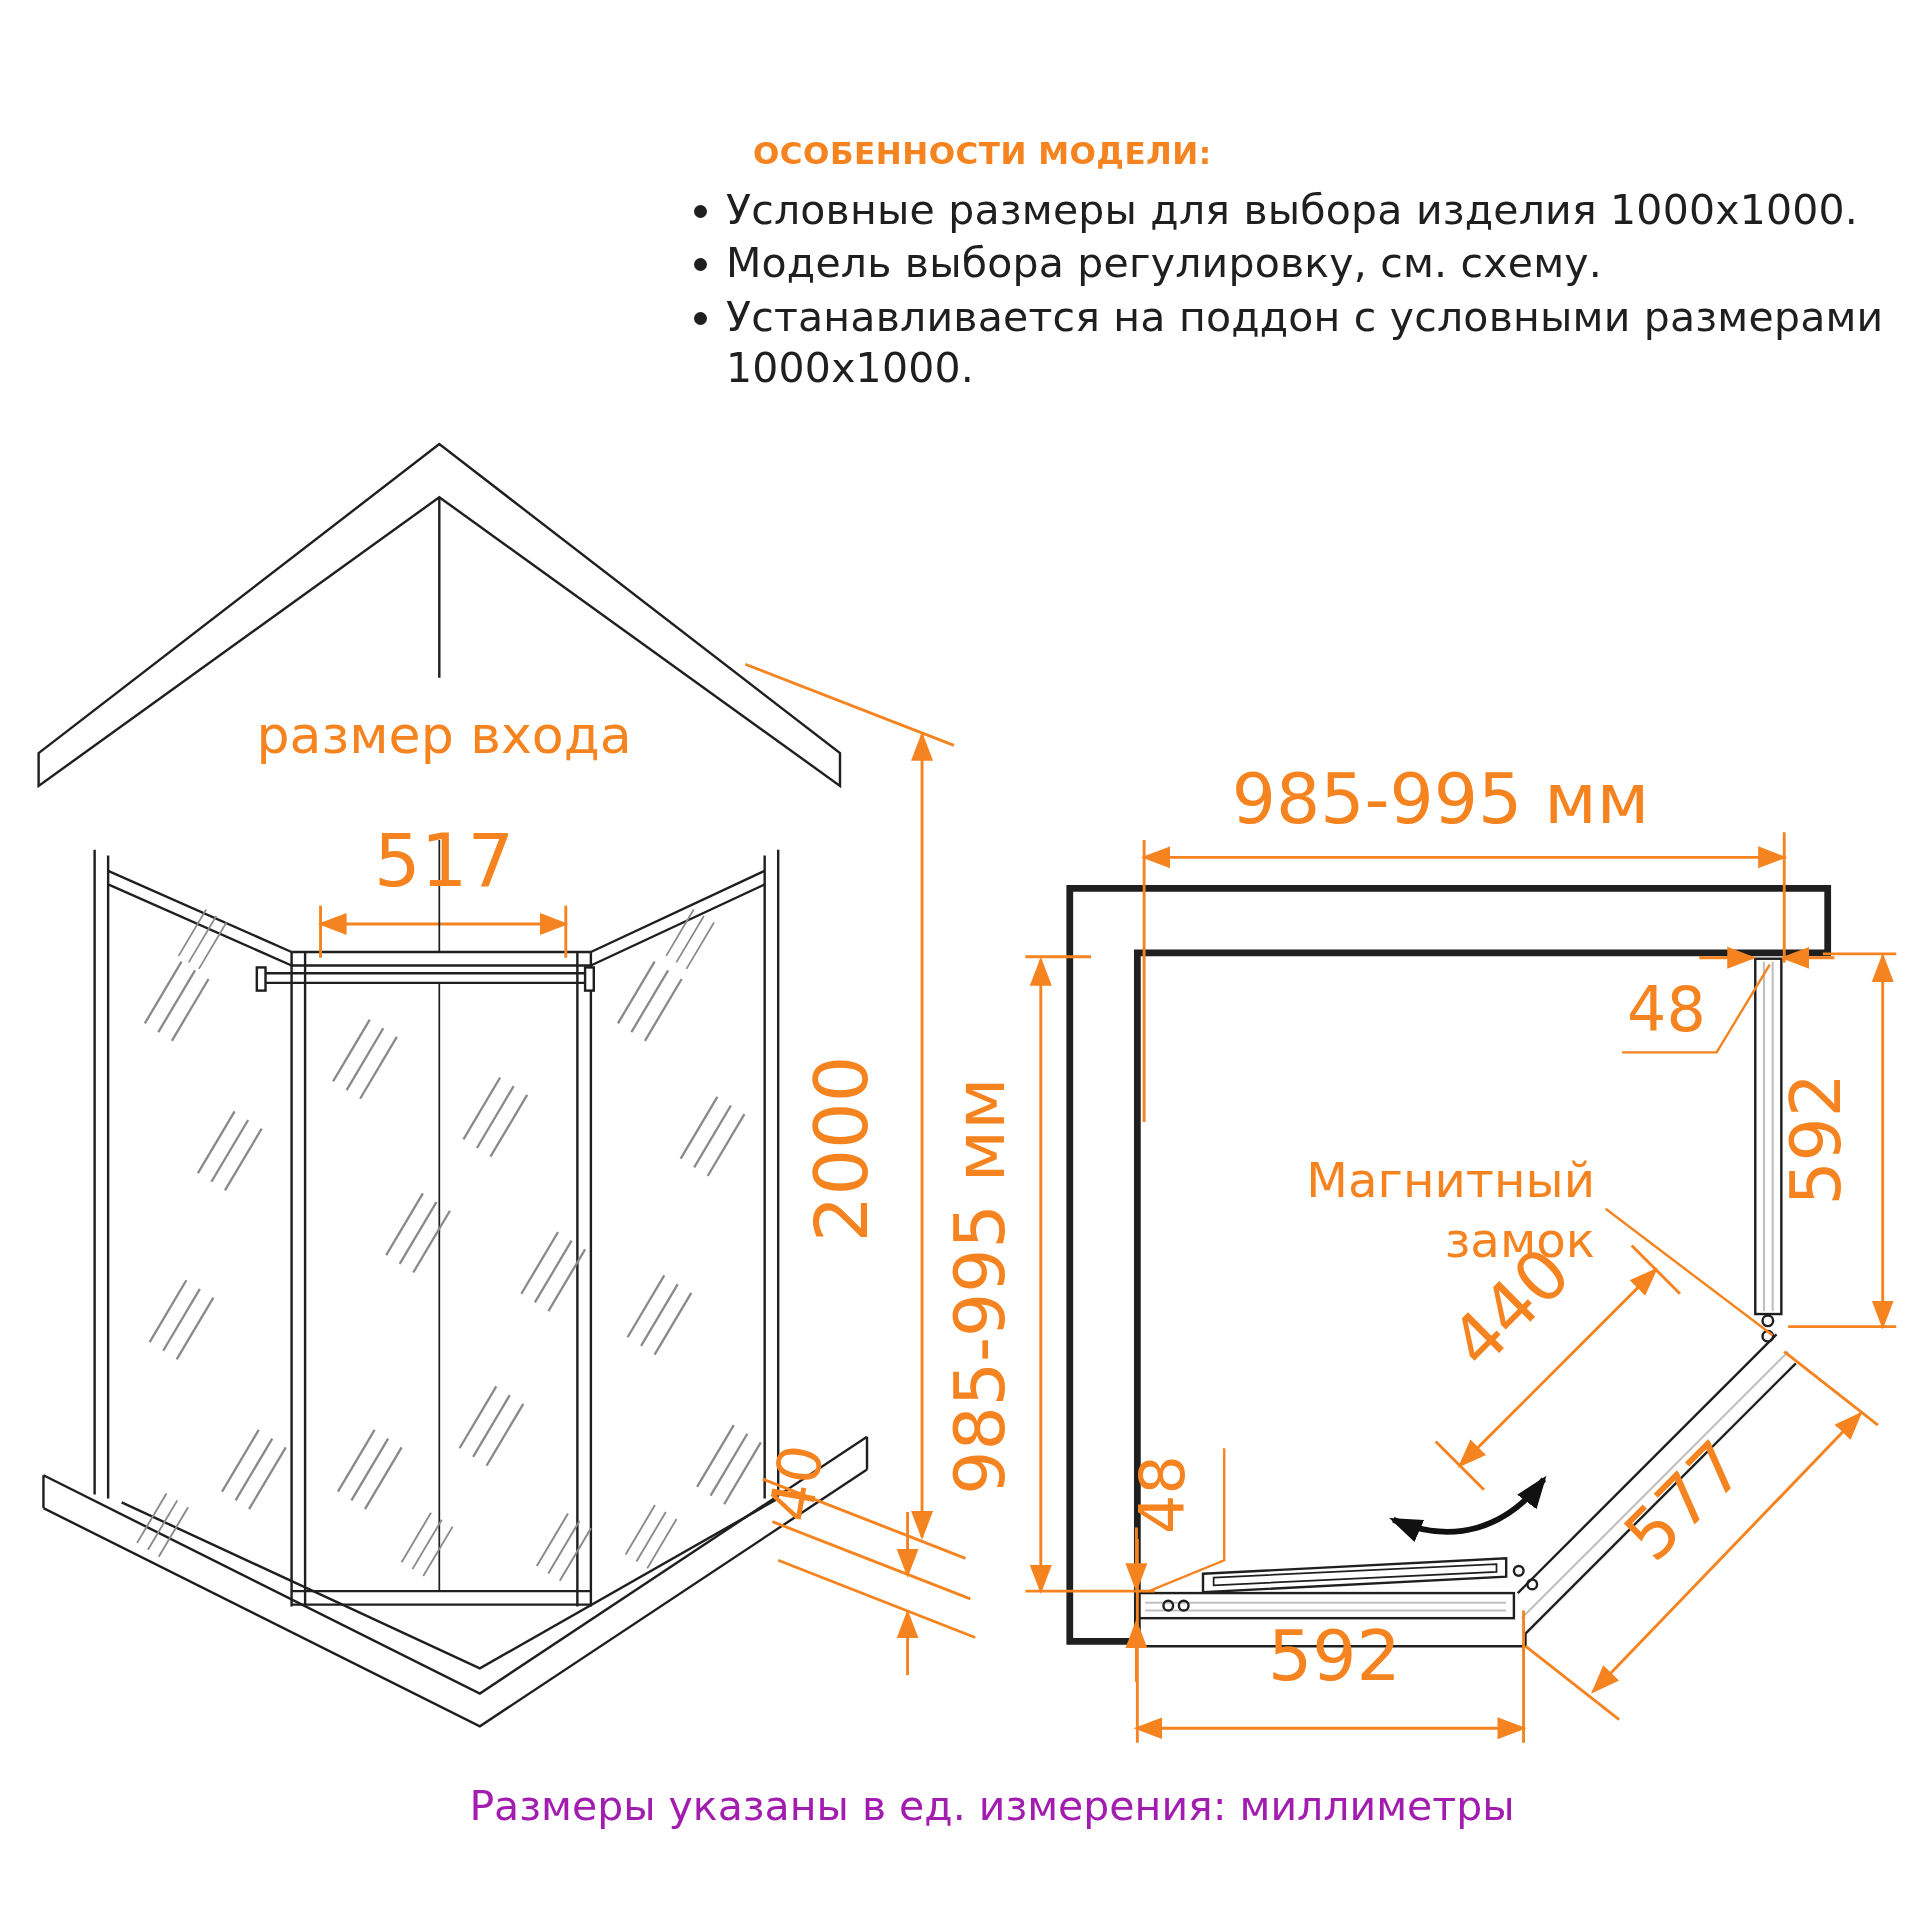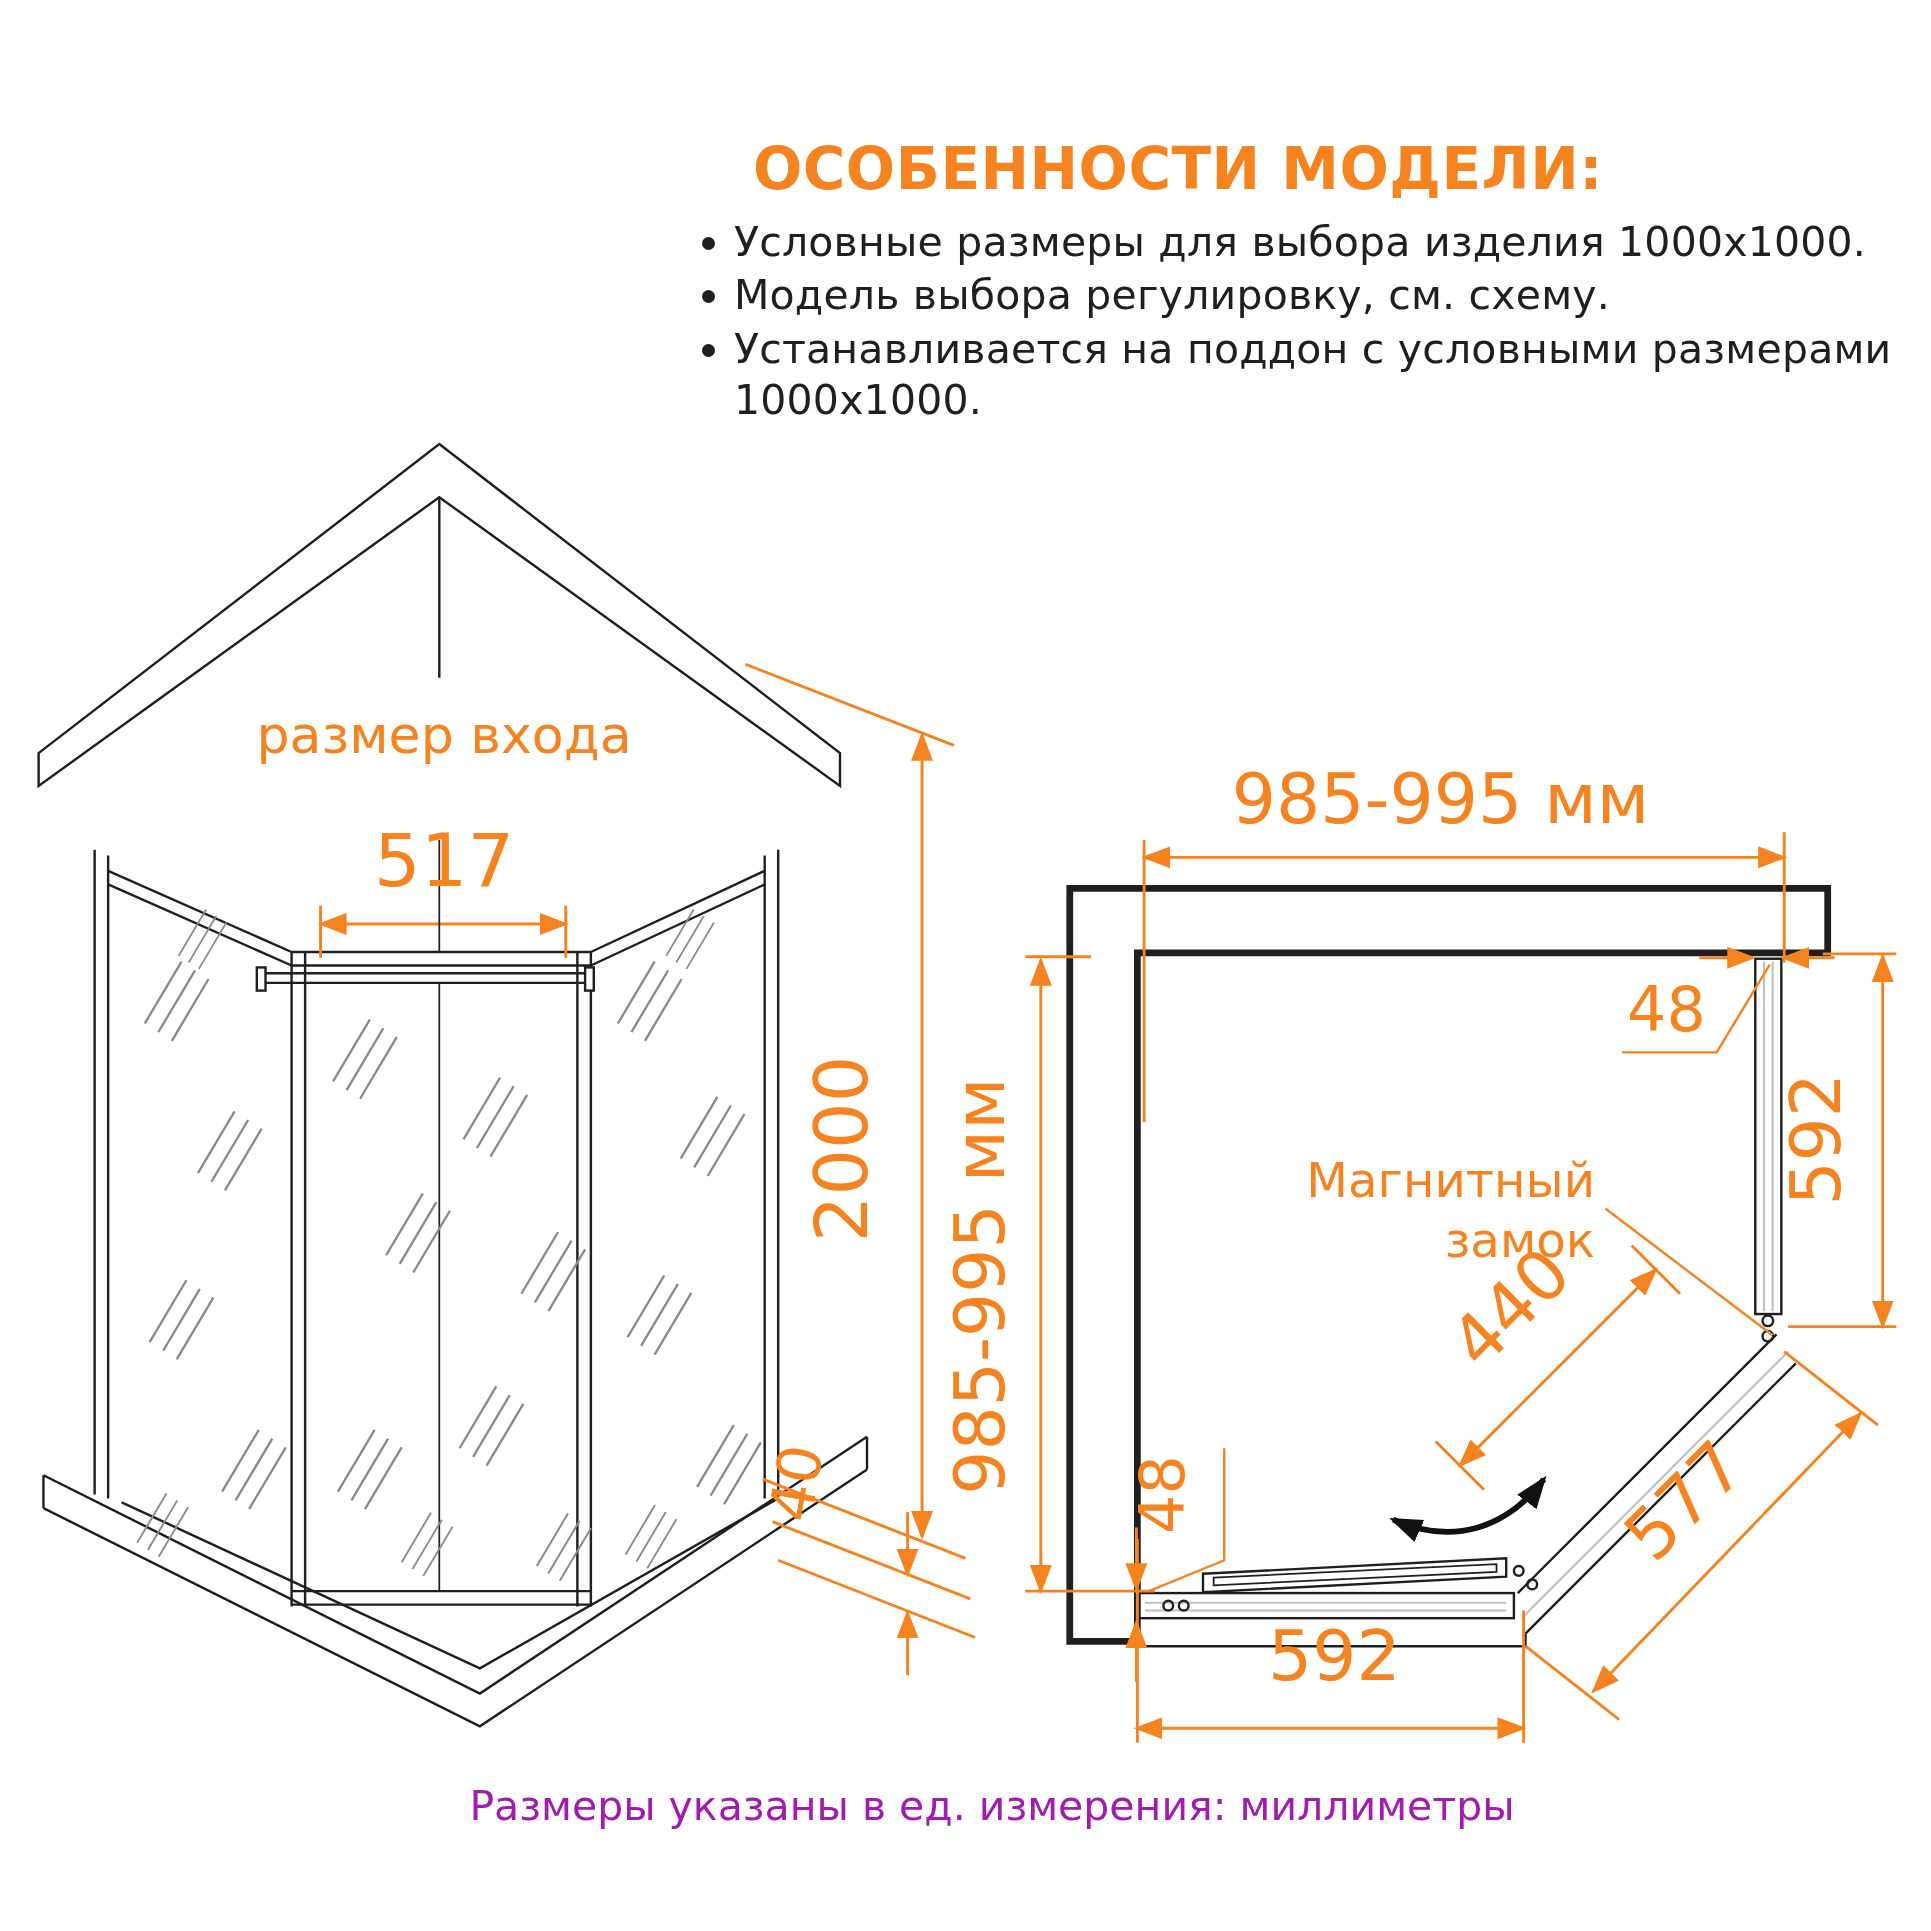--- a/index.html
+++ b/index.html
@@ -1,20 +1,20 @@
 <!DOCTYPE html>
 <html><head>
 <meta charset="utf-8">
 <style>
   html,body{margin:0;padding:0;background:#ffffff;}
   #page{position:relative;width:1931px;height:1931px;background:#fff;overflow:hidden;
         font-family:"DejaVu Sans","Liberation Sans",sans-serif;color:#1f1f1f;}
   .header{position:absolute;left:676px;top:135px;width:1226px;}
-  .header h1{margin:0 0 13.5px 0;padding-left:77px;font-size:58px;font-weight:bold;color:#F5831F;letter-spacing:0.5px;}
-  .header ul{margin:8px;padding-left:50px;font-size:41px;line-height:51px;letter-spacing:0.2px;}
+  .header h1{margin:0 0 13.5px 0;padding-left:77px;font-size:31px;font-weight:bold;color:#F5831F;letter-spacing:0.5px;}
+  .header ul{margin:0;padding-left:50px;font-size:41px;line-height:51px;letter-spacing:0.2px;}
   .header li{margin:0 0 2.9px 0;}
   .footer{position:absolute;left:0;top:1782px;width:1912px;text-align:center;font-size:41px;color:#a21caf;padding-left:36px;}
   svg{position:absolute;left:0;top:0;}
   text{font-family:"DejaVu Sans","Liberation Sans",sans-serif;}
   .dimtxt{fill:#F5831F;}
 </style>
 </head>
 <body>
 
 <div id="page">

